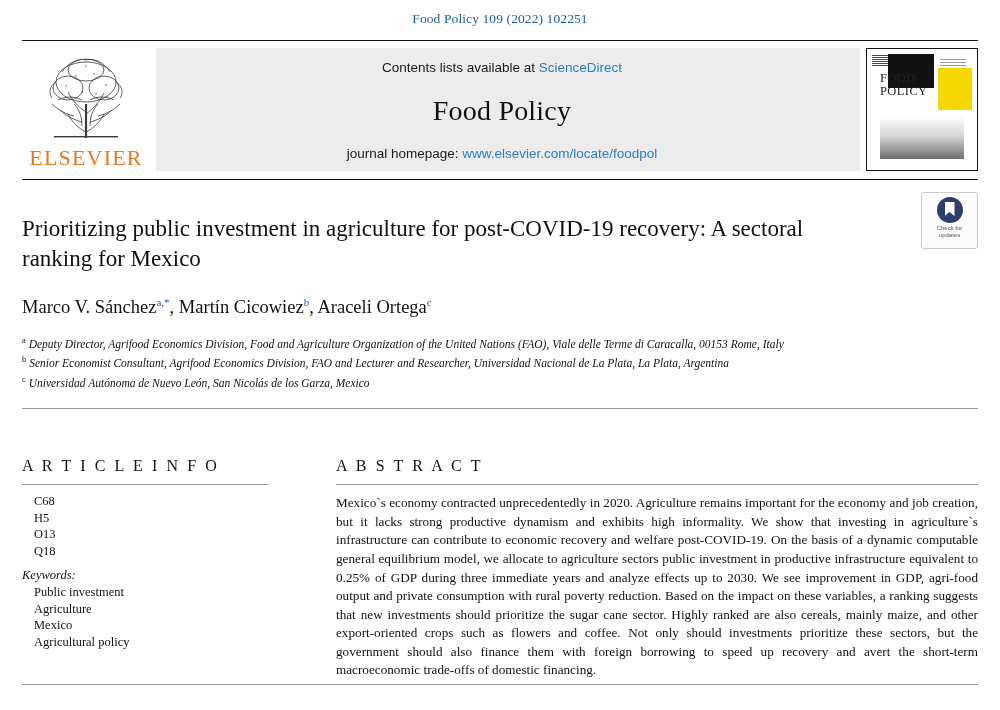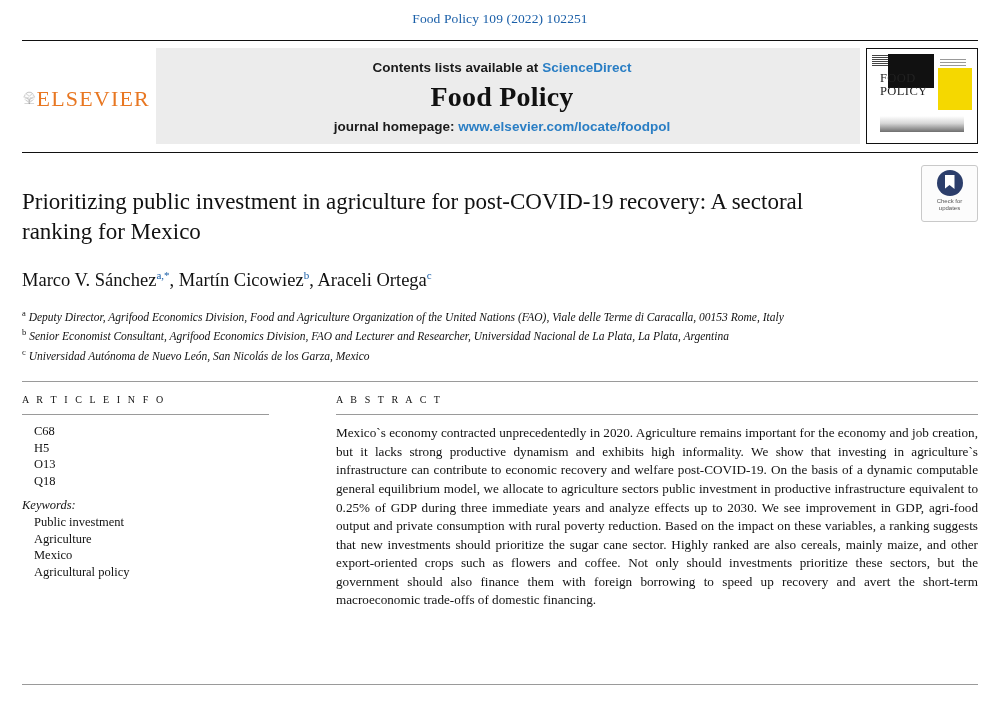--- a/index.html
+++ b/index.html
@@ -39,21 +39,21 @@
     border-bottom: 1.6px solid #111;
     padding: 7px 0 8px 0;
     display: flex;
     align-items: stretch;
     gap: 0;
   }
   .elsevier-box {
     width: 128px;
     flex: 0 0 128px;
     display: flex;
-    flex-direction: row;
+    flex-direction: column;
     align-items: center;
     justify-content: flex-start;
     padding-top: 4px;
   }
   .elsevier-tree {
     width: 96px;
     height: 92px;
   }
   .elsevier-word {
     font-family: "Liberation Serif", serif;
@@ -66,21 +66,20 @@
 
   .journal-center {
     flex: 1 1 auto;
     background: #ececec;
     display: flex;
     flex-direction: column;
     align-items: center;
     justify-content: space-between;
     padding: 12px 12px 10px 0;
     margin: 0 6px;
-    font-weight: bold;
   }
   .contents-line {
     font-family: "Liberation Sans", sans-serif;
     font-size: 13.5px;
     color: #1b1b1b;
   }
   .contents-line a {
     color: #2a7ec4;
     text-decoration: none;
   }
@@ -242,24 +241,25 @@
   .col-left {
     flex: 0 0 268px;
     width: 268px;
   }
   .col-right {
     flex: 1 1 auto;
     padding-left: 46px;
   }
   .sec-head {
     font-family: "Liberation Serif", serif;
-    font-size: 10px;
+    font-size: 16px;
     letter-spacing: 2.6px;
     color: #111;
     text-transform: uppercase;
+    margin-top: 36px;
   }
   .left-rule {
     border-top: 0.8px solid #9a9a9a;
     margin: 9px 0 8px 0;
     width: 247px;
   }
   .kw-head {
     font-family: "Liberation Serif", serif;
     font-style: italic;
     font-size: 12.5px;

